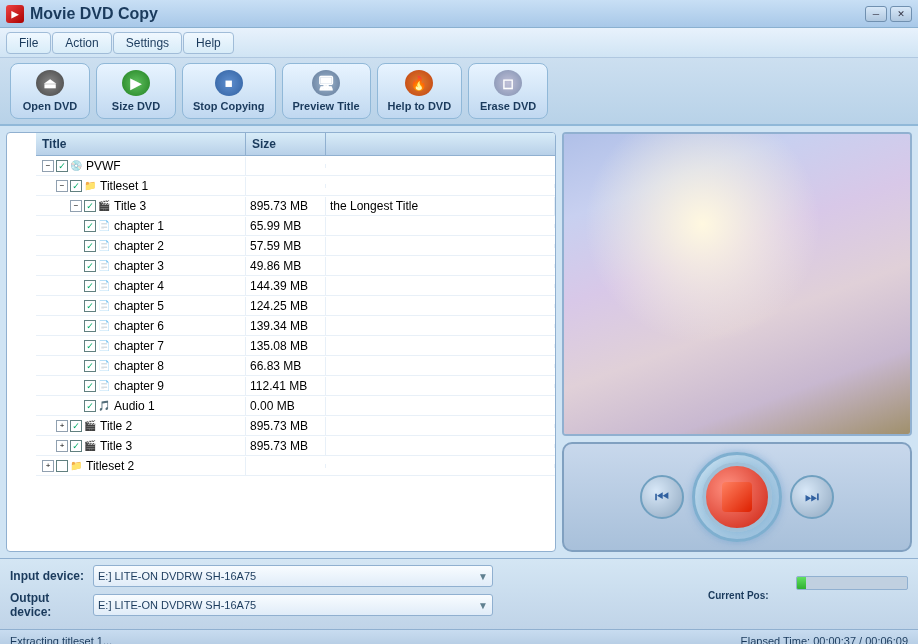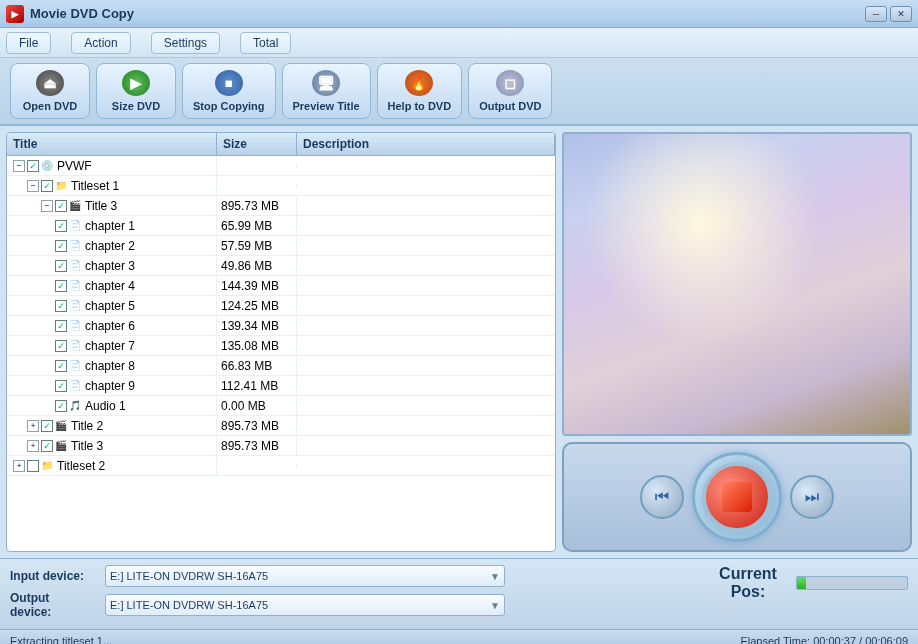--- a/index.html
+++ b/index.html
@@ -23,21 +23,21 @@
     }
     #title-bar .app-icon {
       width: 18px; height: 18px;
       background: linear-gradient(135deg, #e44, #a00);
       border-radius: 3px;
       margin-right: 6px;
       display: flex; align-items: center; justify-content: center;
       color: white; font-size: 9px; font-weight: bold;
     }
     #title-bar .app-title {
-      font-size: 13px;
+      font-size: 16px;
       font-weight: bold;
       color: #1a3a5c;
       flex: 1;
     }
     #title-bar .win-controls {
       display: flex; gap: 3px;
     }
     #title-bar .win-btn {
       width: 22px; height: 16px;
       background: linear-gradient(to bottom, #d8e8f8, #b0c8e0);
@@ -56,21 +56,21 @@
       display: flex;
       align-items: center;
       padding: 0 6px;
       border-bottom: 1px solid #b0c8e0;
     }
     .menu-item {
       padding: 3px 12px;
       background: linear-gradient(to bottom, #f0f8ff, #d8ecf8);
       border: 1px solid #a0bcd8;
       border-radius: 4px;
-      margin-right: 20px;
+      margin-right: 1px;
       cursor: pointer;
       color: #1a3a5c;
       font-size: 12px;
     }
 
     
     #toolbar {
       background: linear-gradient(to bottom, #ccdff0, #b8d2e8);
       height: 68px;
       display: flex;
@@ -119,20 +119,21 @@
     }
 
     
     #tree-panel {
       flex: 1;
       background: white;
       border: 1px solid #90b0d0;
       border-radius: 4px;
       overflow-y: auto;
       overflow-x: hidden;
+      padding-left: 29px;
     }
     .tree-header {
       display: grid;
       grid-template-columns: 210px 80px 1fr;
       background: linear-gradient(to bottom, #d8ecf8, #b8d0e8);
       border-bottom: 1px solid #90b0d0;
       font-weight: bold;
       color: #1a3a5c;
     }
     .tree-header-cell {
@@ -256,21 +257,21 @@
     
     #bottom-area {
       background: linear-gradient(to bottom, #d4e6f4, #c0d4e8);
       padding: 6px 10px;
       border-top: 1px solid #90b0d0;
     }
     .device-row {
       display: flex;
       align-items: center;
       margin-bottom: 4px;
-      gap: 20px;
+      gap: 8px;
     }
     .device-label {
       width: 75px;
       font-weight: bold;
       color: #1a3a5c;
       font-size: 12px;
     }
     .device-dropdown {
       flex: 1;
       max-width: 400px;
@@ -289,24 +290,25 @@
     .device-dropdown .arrow { font-size: 10px; color: #608090; }
 
     .progress-row {
       display: flex;
       align-items: center;
       gap: 8px;
       margin-bottom: 3px;
     }
     .progress-label {
       width: 80px;
-      text-align: center;
-      color: #1a3a5c;
-      font-size: 16px;
+      text-align: left;
+      color: #1a3a5c;
+      font-size: 10px;
       font-weight: bold;
+      margin-top: 25px;
     }
     .progress-bar-bg {
       flex: 1;
       height: 14px;
       background: #c0d0e0;
       border: 1px solid #90b0d0;
       border-radius: 2px;
       overflow: hidden;
     }
     .progress-bar-fill {
@@ -344,21 +346,21 @@
   <div class="win-controls">
     <div class="win-btn">─</div>
     <div class="win-btn">✕</div>
   </div>
 </div>
 
 <div id="menu-bar">
   <div class="menu-item">File</div>
   <div class="menu-item">Action</div>
   <div class="menu-item">Settings</div>
-  <div class="menu-item">Total</div>
+  <div class="menu-item">Help</div>
 </div>
 
 <div id="toolbar">
   <div class="toolbar-btn">
     <div class="tb-icon open">⏏</div>
     <span>Open DVD</span>
   </div>
   <div class="toolbar-btn">
     <div class="tb-icon copy">▶</div>
     <span>Size DVD</span>
@@ -370,31 +372,30 @@
   <div class="toolbar-btn">
     <div class="tb-icon preview">🖥</div>
     <span>Preview Title</span>
   </div>
   <div class="toolbar-btn">
     <div class="tb-icon burn">🔥</div>
     <span>Help to DVD</span>
   </div>
   <div class="toolbar-btn">
     <div class="tb-icon erase">◻</div>
-    <span>Output DVD</span>
+    <span>Erase DVD</span>
   </div>
 </div>
 
 <div id="main">
 
   <div id="tree-panel">
     <div class="tree-header">
       <div class="tree-header-cell">Title</div>
       <div class="tree-header-cell">Size</div>
-      <div class="tree-header-cell">Description</div>
     </div>
 
     <div class="tree-row">
       <div class="tree-cell tree-label-cell">
         <span class="tree-indent" style="width:0px"></span>
         <span class="expand-btn">−</span>
         <span class="chk checked"></span>
         <span class="node-icon" style="color:#c04040">💿</span>
         <span>PVWF</span>
       </div>
@@ -415,20 +416,21 @@
 
     <div class="tree-row">
       <div class="tree-cell tree-label-cell">
         <span class="tree-indent" style="width:28px"></span>
         <span class="expand-btn">−</span>
         <span class="chk checked"></span>
         <span class="node-icon" style="color:#406080">🎬</span>
         <span>Title 3</span>
       </div>
       <div class="tree-cell">895.73 MB</div>
+      <div class="tree-cell">the Longest Title</div>
     </div>
 
     <div class="tree-row">
       <div class="tree-cell tree-label-cell">
         <span class="tree-indent" style="width:42px"></span>
         <span class="chk checked"></span>
         <span class="node-icon">📄</span>
         <span>chapter 1</span>
       </div>
       <div class="tree-cell">65.99 MB</div>

